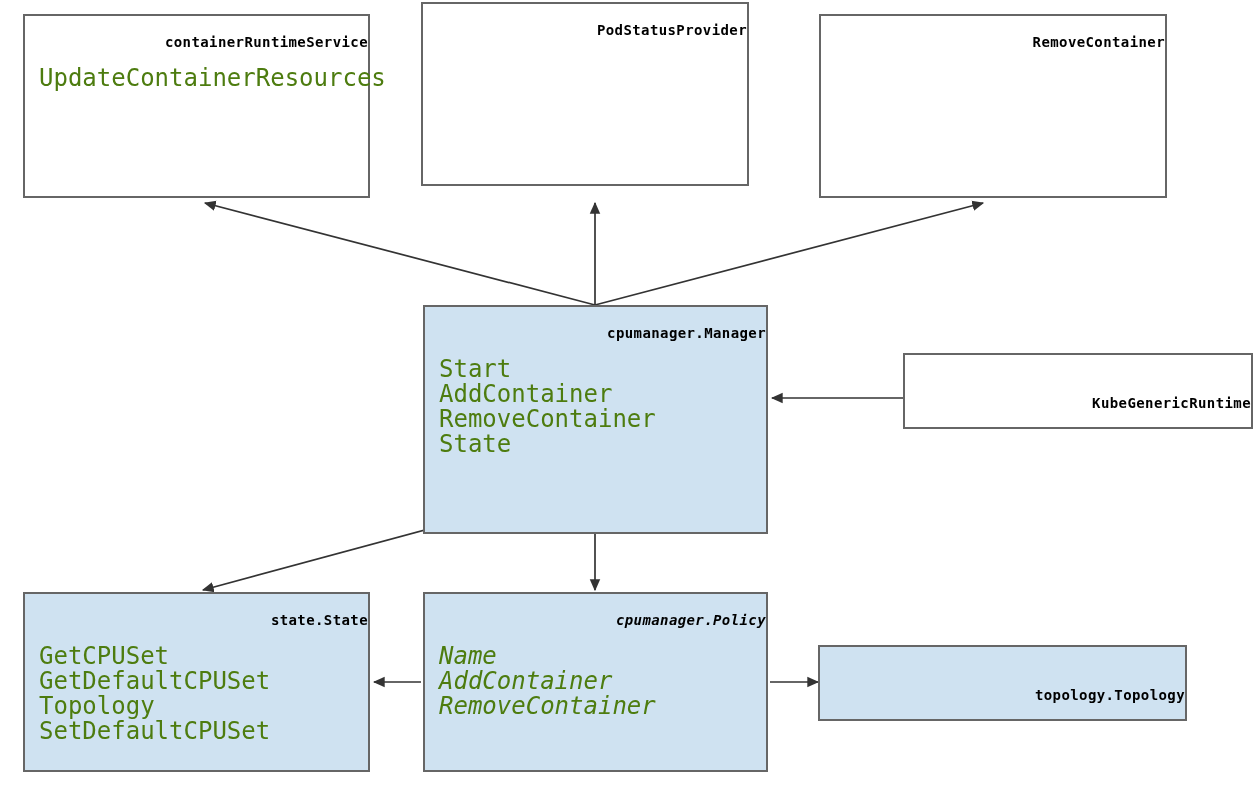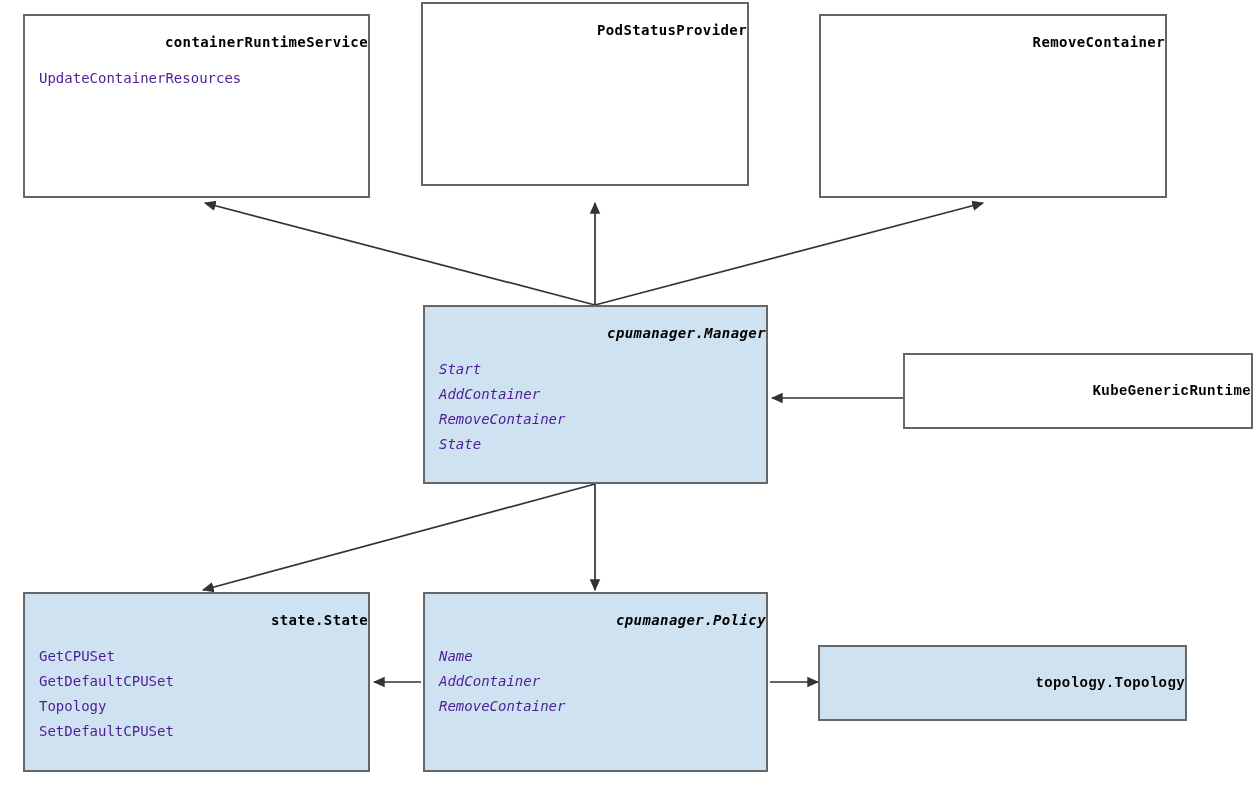--- a/index.html
+++ b/index.html
@@ -39,36 +39,35 @@
     text-align: right;
     font-family: "DejaVu Sans Mono", "Liberation Mono", monospace;
     font-weight: bold;
     font-size: 14px;
     color: #000000;
     letter-spacing: 0.4px;
     white-space: pre;
     margin-top: 18px;
   }
   .node.compact .node-title {
-    margin-top: 0;
+    margin-top: 12px;
     line-height: 72px;
-    font-family: Liberation Mono, monospace;
   }
   .members {
     display: block;
     margin: 16px 0 0 14px;
     padding: 0;
     list-style: none;
   }
   .member {
     display: block;
     font-family: "DejaVu Sans Mono", "Liberation Mono", monospace;
-    font-size: 14px;
+    font-size: 24px;
     line-height: 25px;
-    color: #4c1d95;
+    color: #4d7c0f;
     white-space: pre;
     text-align: left;
   }
 </style>
 </head>
 <body>
 
 <div id="canvas">
 
   <svg id="edges" viewBox="0 0 1258 788" width="1258" height="788">
@@ -103,21 +102,21 @@
   </div>
 
   <div class="node" style="left:421px; top:2px; width:328px; height:184px;">
     <span class="node-title">PodStatusProvider</span>
   </div>
 
   <div class="node" style="left:819px; top:14px; width:348px; height:184px;">
     <span class="node-title">RemoveContainer</span>
   </div>
 
-  <div class="node filled" style="left:423px; top:305px; width:345px; height:179px;font-style:italic;">
+  <div class="node filled" style="left:423px; top:305px; width:345px; height:229px;">
     <span class="node-title">cpumanager.Manager</span>
     <span class="members">
       <span class="member">Start</span>
       <span class="member">AddContainer</span>
       <span class="member">RemoveContainer</span>
       <span class="member">State</span>
     </span>
   </div>
 
   <div class="node compact" style="left:903px; top:353px; width:350px; height:76px;">

